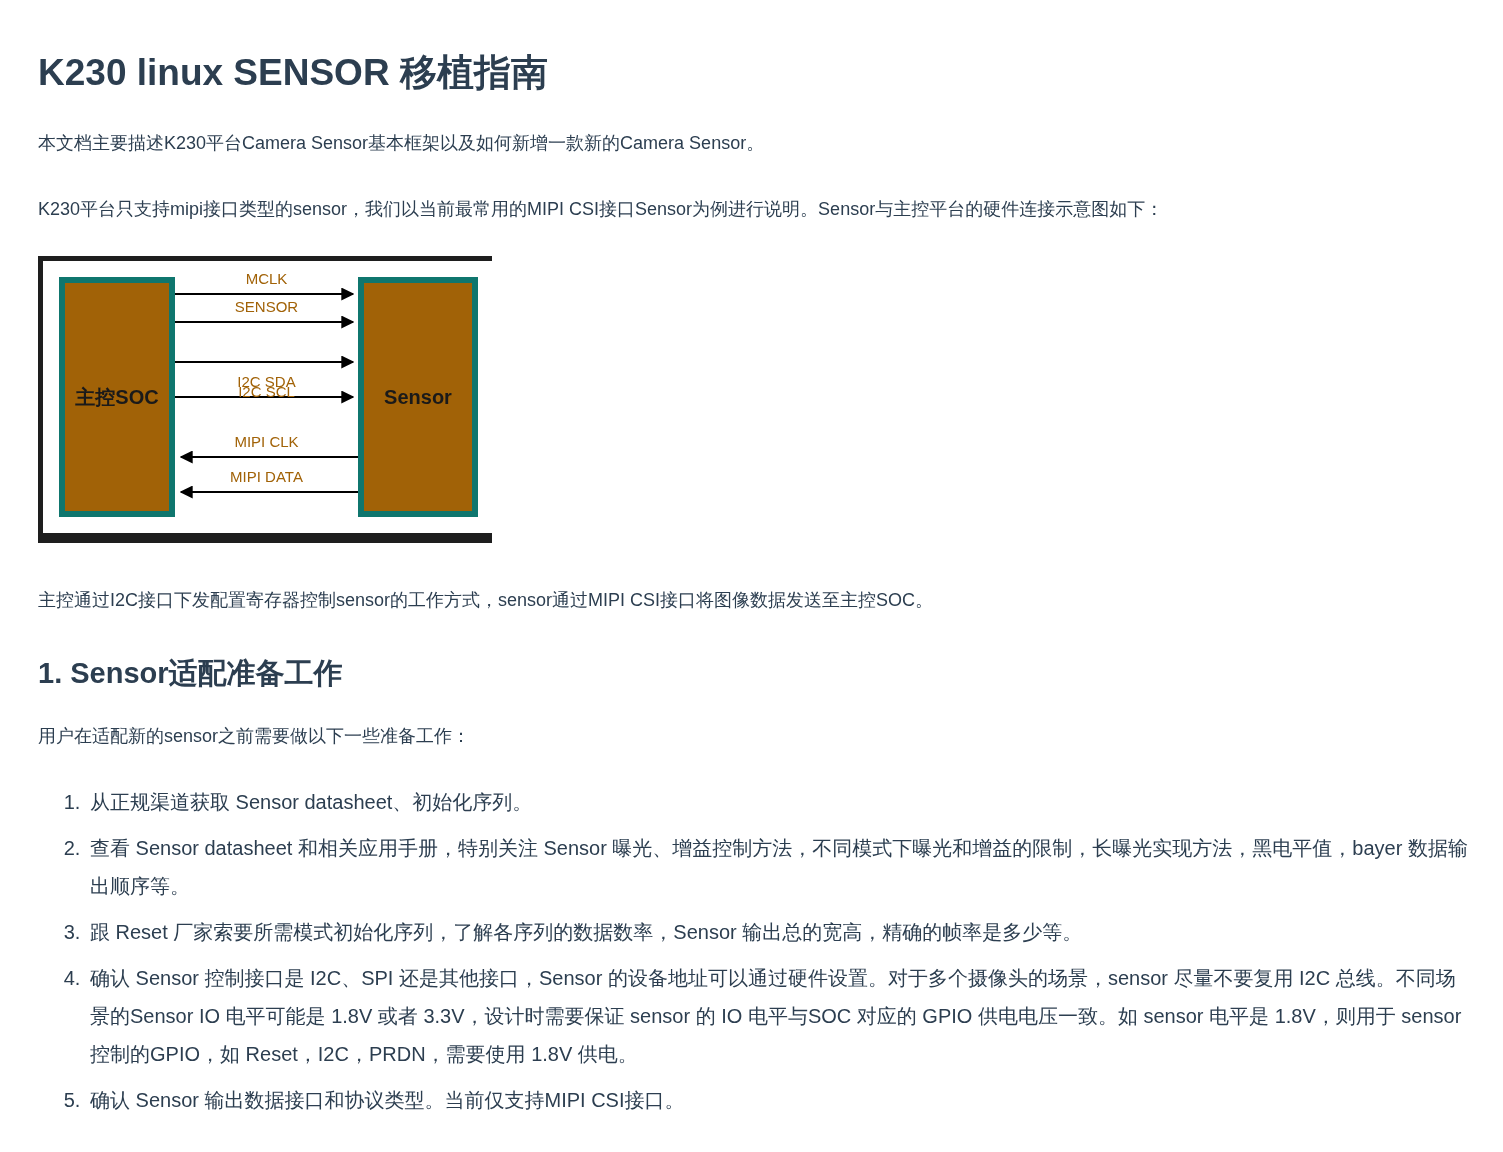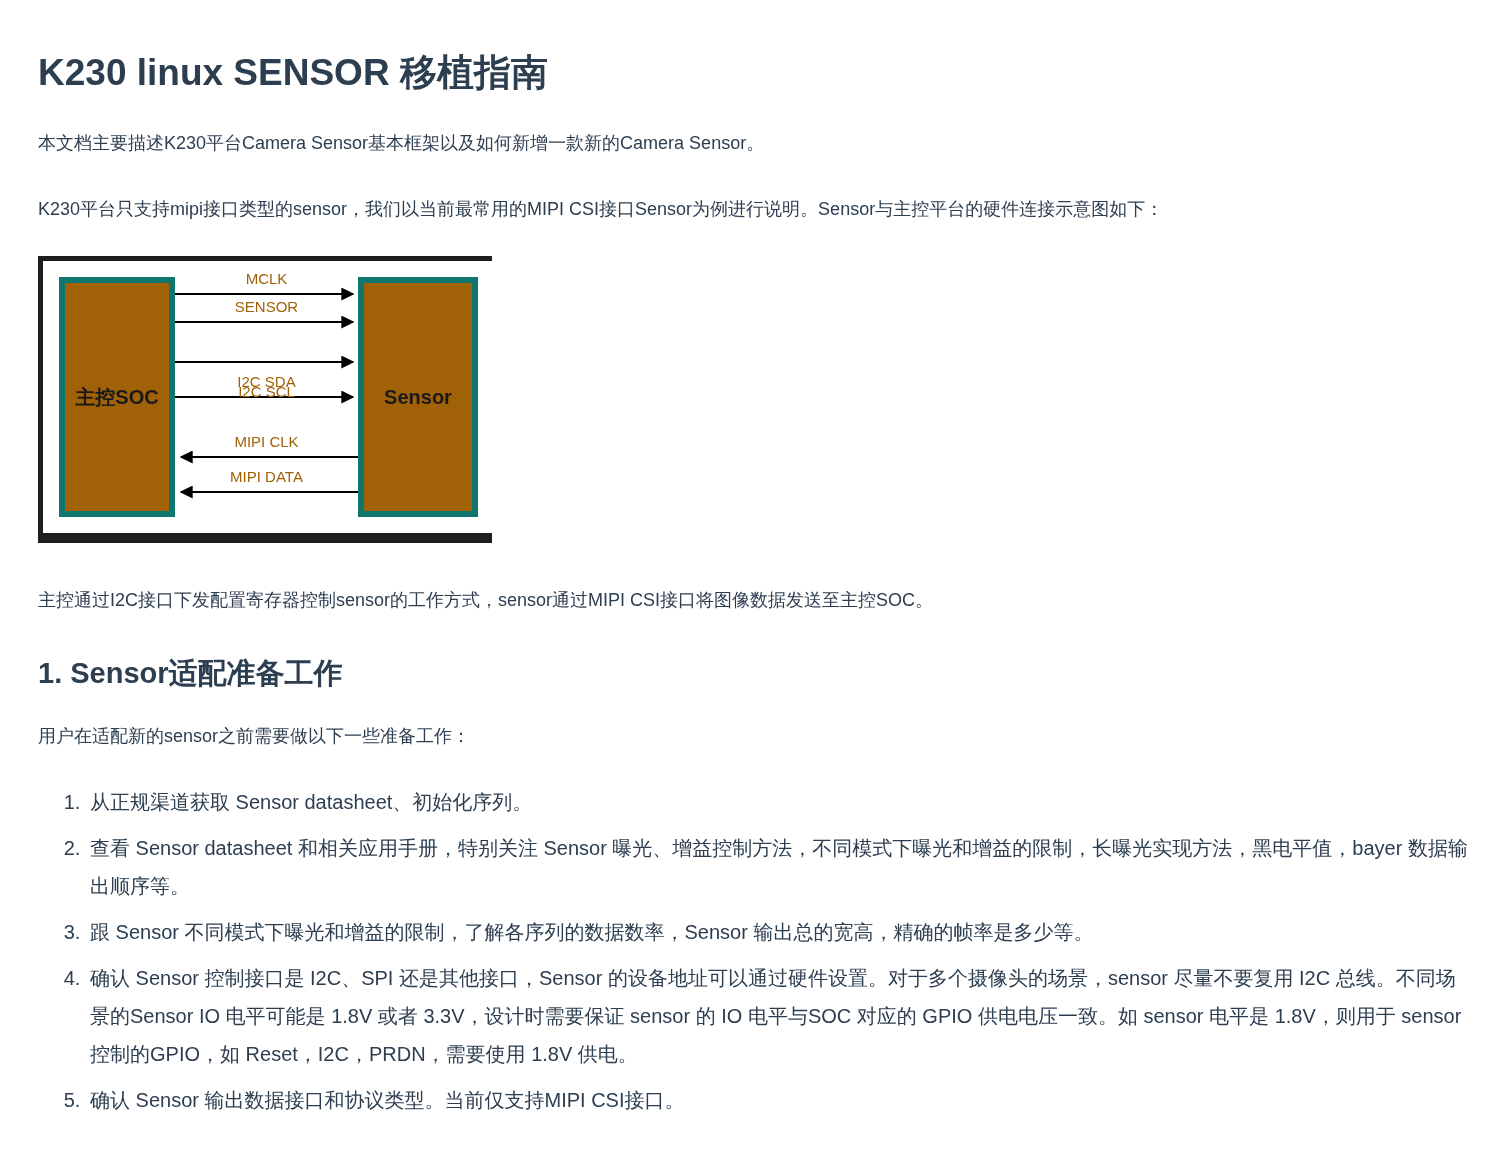--- a/index.html
+++ b/index.html
@@ -100,16 +100,16 @@
 
 <p>主控通过I2C接口下发配置寄存器控制sensor的工作方式，sensor通过MIPI CSI接口将图像数据发送至主控SOC。</p>
 
 <h2>1. Sensor适配准备工作</h2>
 
 <p>用户在适配新的sensor之前需要做以下一些准备工作：</p>
 
 <ol>
   <li>从正规渠道获取 Sensor datasheet、初始化序列。</li>
   <li>查看 Sensor datasheet 和相关应用手册，特别关注 Sensor 曝光、增益控制方法，不同模式下曝光和增益的限制，长曝光实现方法，黑电平值，bayer 数据输出顺序等。</li>
-  <li>跟 Sensor 不同模式下曝光和增益的限制，了解各序列的数据数率，Sensor 输出总的宽高，精确的帧率是多少等。</li>
+  <li>跟 Reset 厂家索要所需模式初始化序列，了解各序列的数据数率，Sensor 输出总的宽高，精确的帧率是多少等。</li>
   <li>确认 Sensor 控制接口是 I2C、SPI 还是其他接口，Sensor 的设备地址可以通过硬件设置。对于多个摄像头的场景，sensor 尽量不要复用 I2C 总线。不同场景的Sensor IO 电平可能是 1.8V 或者 3.3V，设计时需要保证 sensor 的 IO 电平与SOC 对应的 GPIO 供电电压一致。如 sensor 电平是 1.8V，则用于 sensor 控制的GPIO，如 Reset，I2C，PRDN，需要使用 1.8V 供电。</li>
   <li>确认 Sensor 输出数据接口和协议类型。当前仅支持MIPI CSI接口。</li>
 </ol>
 
 </body></html>

